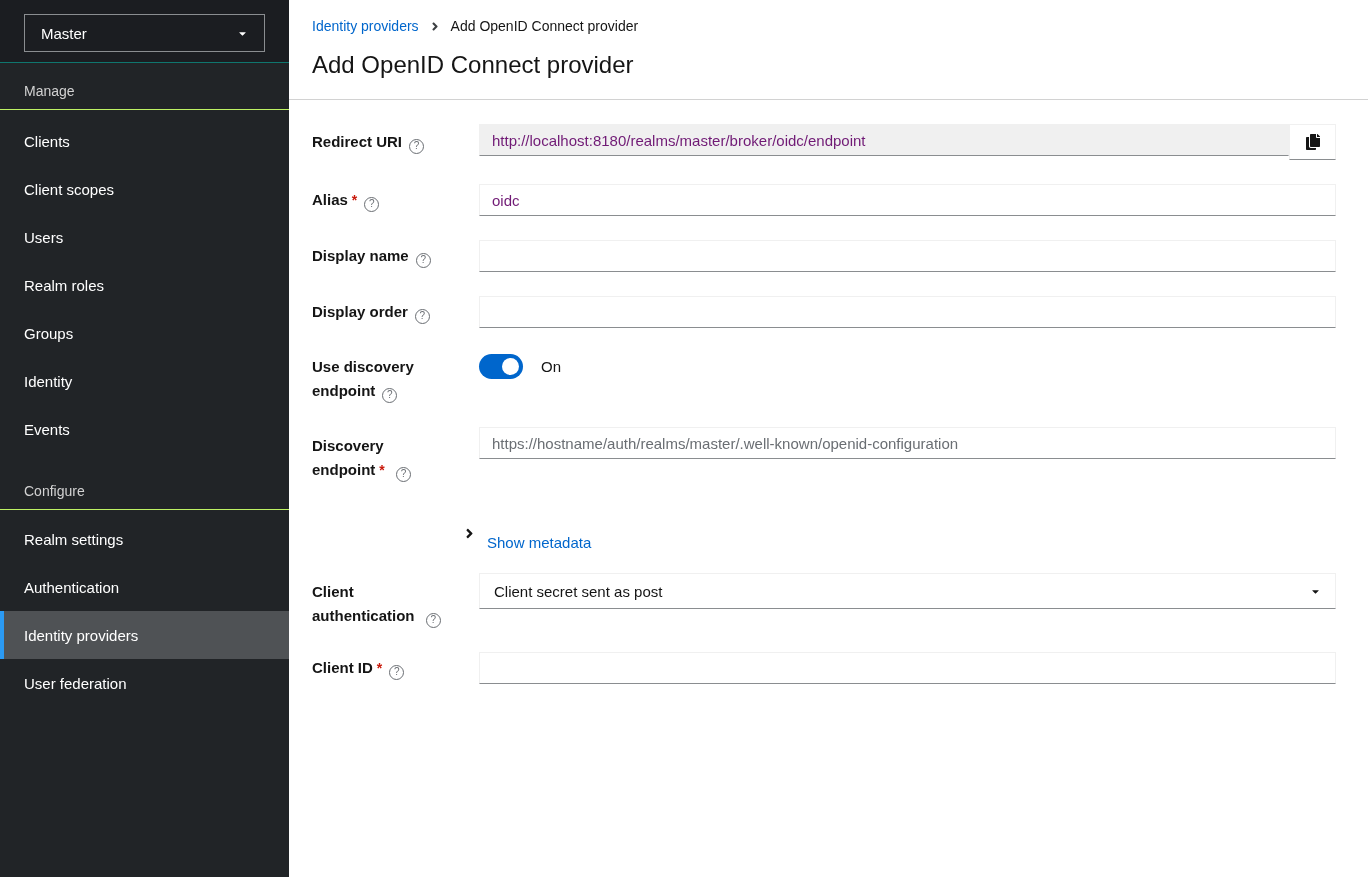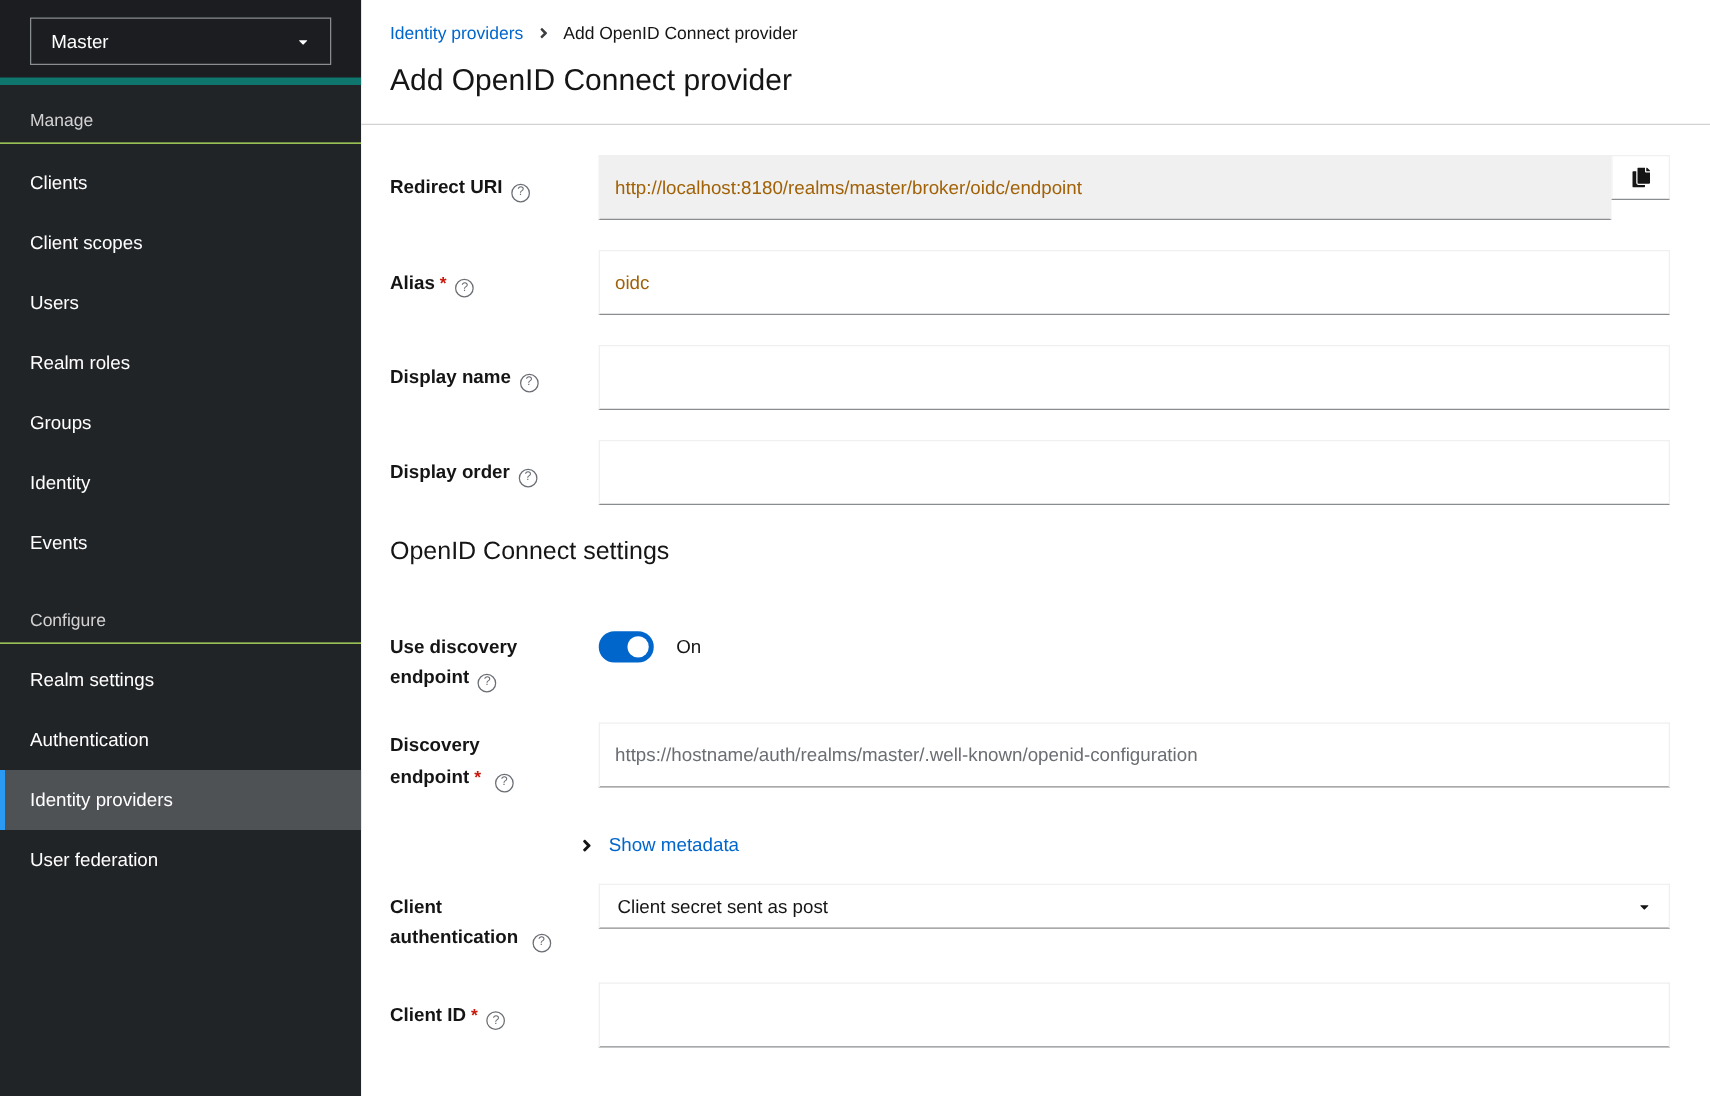--- a/index.html
+++ b/index.html
@@ -15,21 +15,21 @@
   
   .sidebar {
     width: 289px; flex-shrink: 0;
     background: #212427;
     color: #fff;
     display: flex; flex-direction: column;
   }
   .realm-area {
     background: #1b1d21;
     padding: 14px 24px 10px 24px;
-    border-bottom: 6px solid #0f766e;
+    border-bottom: 1px solid #0f766e;
   }
   .realm-toggle {
     height: 38px;
     border: 1px solid #8a8d90;
     display: flex; align-items: center; justify-content: space-between;
     padding: 0 16px;
     font-size: 15px;
     cursor: pointer;
     background: transparent;
     color: #fff;
@@ -98,29 +98,29 @@
     border: 1px solid #6a6e73;
     border-radius: 50%;
     color: #6a6e73;
     font-size: 10px; font-weight: 400;
     margin-left: 7px;
     vertical-align: -2px;
     cursor: pointer;
   }
   .field-wrap { display: flex; align-items: stretch; }
   .text-input {
-    height: 52px;
+    height: 32px;
     width: 100%;
     flex: 1;
     border: 1px solid #f0f0f0;
     border-bottom: 1px solid #8a8d90;
     padding: 0 12px;
     font-size: 15px;
     font-family: "Liberation Sans", sans-serif;
-    color: #a16207;
+    color: #701a75;
     background: #fff;
     min-width: 0;
   }
   .text-input::placeholder { color: #6a6e73; opacity: 1; }
   .text-input[readonly] { background: #f0f0f0; border-color: #f0f0f0; border-bottom-color: #8a8d90; }
   .input-btn {
     width: 47px; height: 36px;
     background: #fff;
     border: 1px solid #f0f0f0;
     border-bottom: 1px solid #8a8d90;
@@ -149,21 +149,21 @@
     width: 17px; height: 17px;
     border-radius: 50%;
     background: #fff;
   }
   .toggle-state { margin-left: 18px; font-size: 15px; color: #151515; }
   .metadata-row {
     display: flex; align-items: center;
     margin: 34px 0 22px 153px;
   }
   .metadata-row .chev { display: inline-flex; color: #151515; margin-right: 13px; }
-  .metadata-link { color: #0066cc; font-size: 15px; text-decoration: none; cursor: pointer; }
+  .metadata-link { color: #0066cc; font-size: 15px; text-decoration: none; cursor: pointer; margin-top: 18px; }
   .select-box {
     height: 36px; flex: 1;
     border: 1px solid #f0f0f0;
     border-bottom: 1px solid #8a8d90;
     background: #fff;
     display: flex; align-items: center; justify-content: space-between;
     padding: 0 14px;
     font-size: 15px;
     color: #151515;
     cursor: pointer;
@@ -260,21 +260,20 @@
 
     <div class="row">
       <div class="field-label">
         <span>Display order</span><span class="help-icon">?</span>
       </div>
       <div class="field-wrap">
         <input class="text-input" style="">
       </div>
     </div>
 
-    <h2 class="section-heading">OpenID Connect settings</h2>
 
     <div class="row top">
       <div class="field-label" style="padding-top:3px;">
         <span>Use discovery endpoint</span><span class="help-icon">?</span>
       </div>
       <div class="toggle-wrap">
         <div class="toggle">
           <span class="knob"></span>
         </div>
         <span class="toggle-state">On</span>

